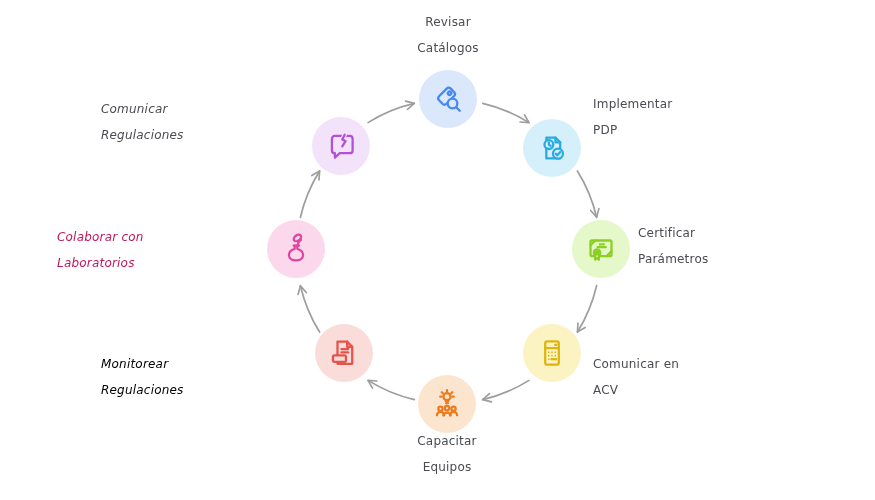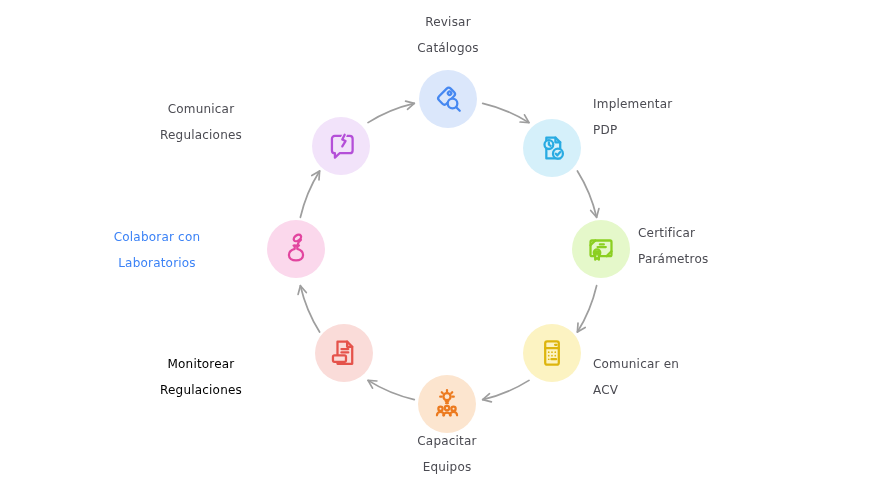--- a/index.html
+++ b/index.html
@@ -8,21 +8,21 @@
   #arrows{position:absolute;left:0;top:0;width:875px;height:500px;}
   .node{position:absolute;width:58px;height:58px;border-radius:50%;
         display:flex;align-items:center;justify-content:center;}
   .node svg{width:34px;height:34px;display:block;}
   .node svg *{stroke:currentColor;stroke-width:1.6;fill:none;stroke-linecap:round;stroke-linejoin:round;}
   .node svg .bgfill{fill:var(--bg);}
   .node svg .dot{fill:currentColor;stroke:none;}
   .label{position:absolute;font-size:12px;line-height:26px;color:#4b4b52;letter-spacing:.2px;}
   .label.center{text-align:center;}
   .label.left{text-align:left;}
-  .label.right{text-align:center;}
+  .label.right{text-align:left;font-style:italic;}
 </style>
 </head>
 <body>
 
 <div id="canvas">
 
   <svg id="arrows" viewBox="0 0 875 500">
       <path d="M482.7,103.4 A152,152 0 0 1 529.0,122.6" fill="none" stroke="#9e9e9e" stroke-width="1.7" stroke-linecap="round"></path>
       <path d="M524.5,114.8 L529.0,122.6 L520.1,122.0" fill="none" stroke="#9e9e9e" stroke-width="1.7" stroke-linecap="round" stroke-linejoin="round"></path>
       <path d="M577.4,171.0 A152,152 0 0 1 596.6,217.3" fill="none" stroke="#9e9e9e" stroke-width="1.7" stroke-linecap="round"></path>
@@ -157,21 +157,21 @@
     <div>ACV</div>
   </div>
   <div class="label center" style="left: 347px; top: 428px; width: 200px; color: rgb(75, 75, 82);">
     <div>Capacitar</div>
     <div>Equipos</div>
   </div>
   <div class="label right" style="left: 101px; top: 351px; width: 200px; color: #000000;">
     <div>Monitorear</div>
     <div>Regulaciones</div>
   </div>
-  <div class="label right" style="left: 57px; top: 224px; width: 200px; color: #3b82f6;">
+  <div class="label right" style="left: 57px; top: 224px; width: 200px; color: #be185d;">
     <div>Colaborar con</div>
     <div>Laboratorios</div>
   </div>
   <div class="label right" style="left: 101px; top: 96px; width: 200px; color: rgb(75, 75, 82);">
     <div>Comunicar</div>
     <div>Regulaciones</div>
   </div>
 
 </div>
 

